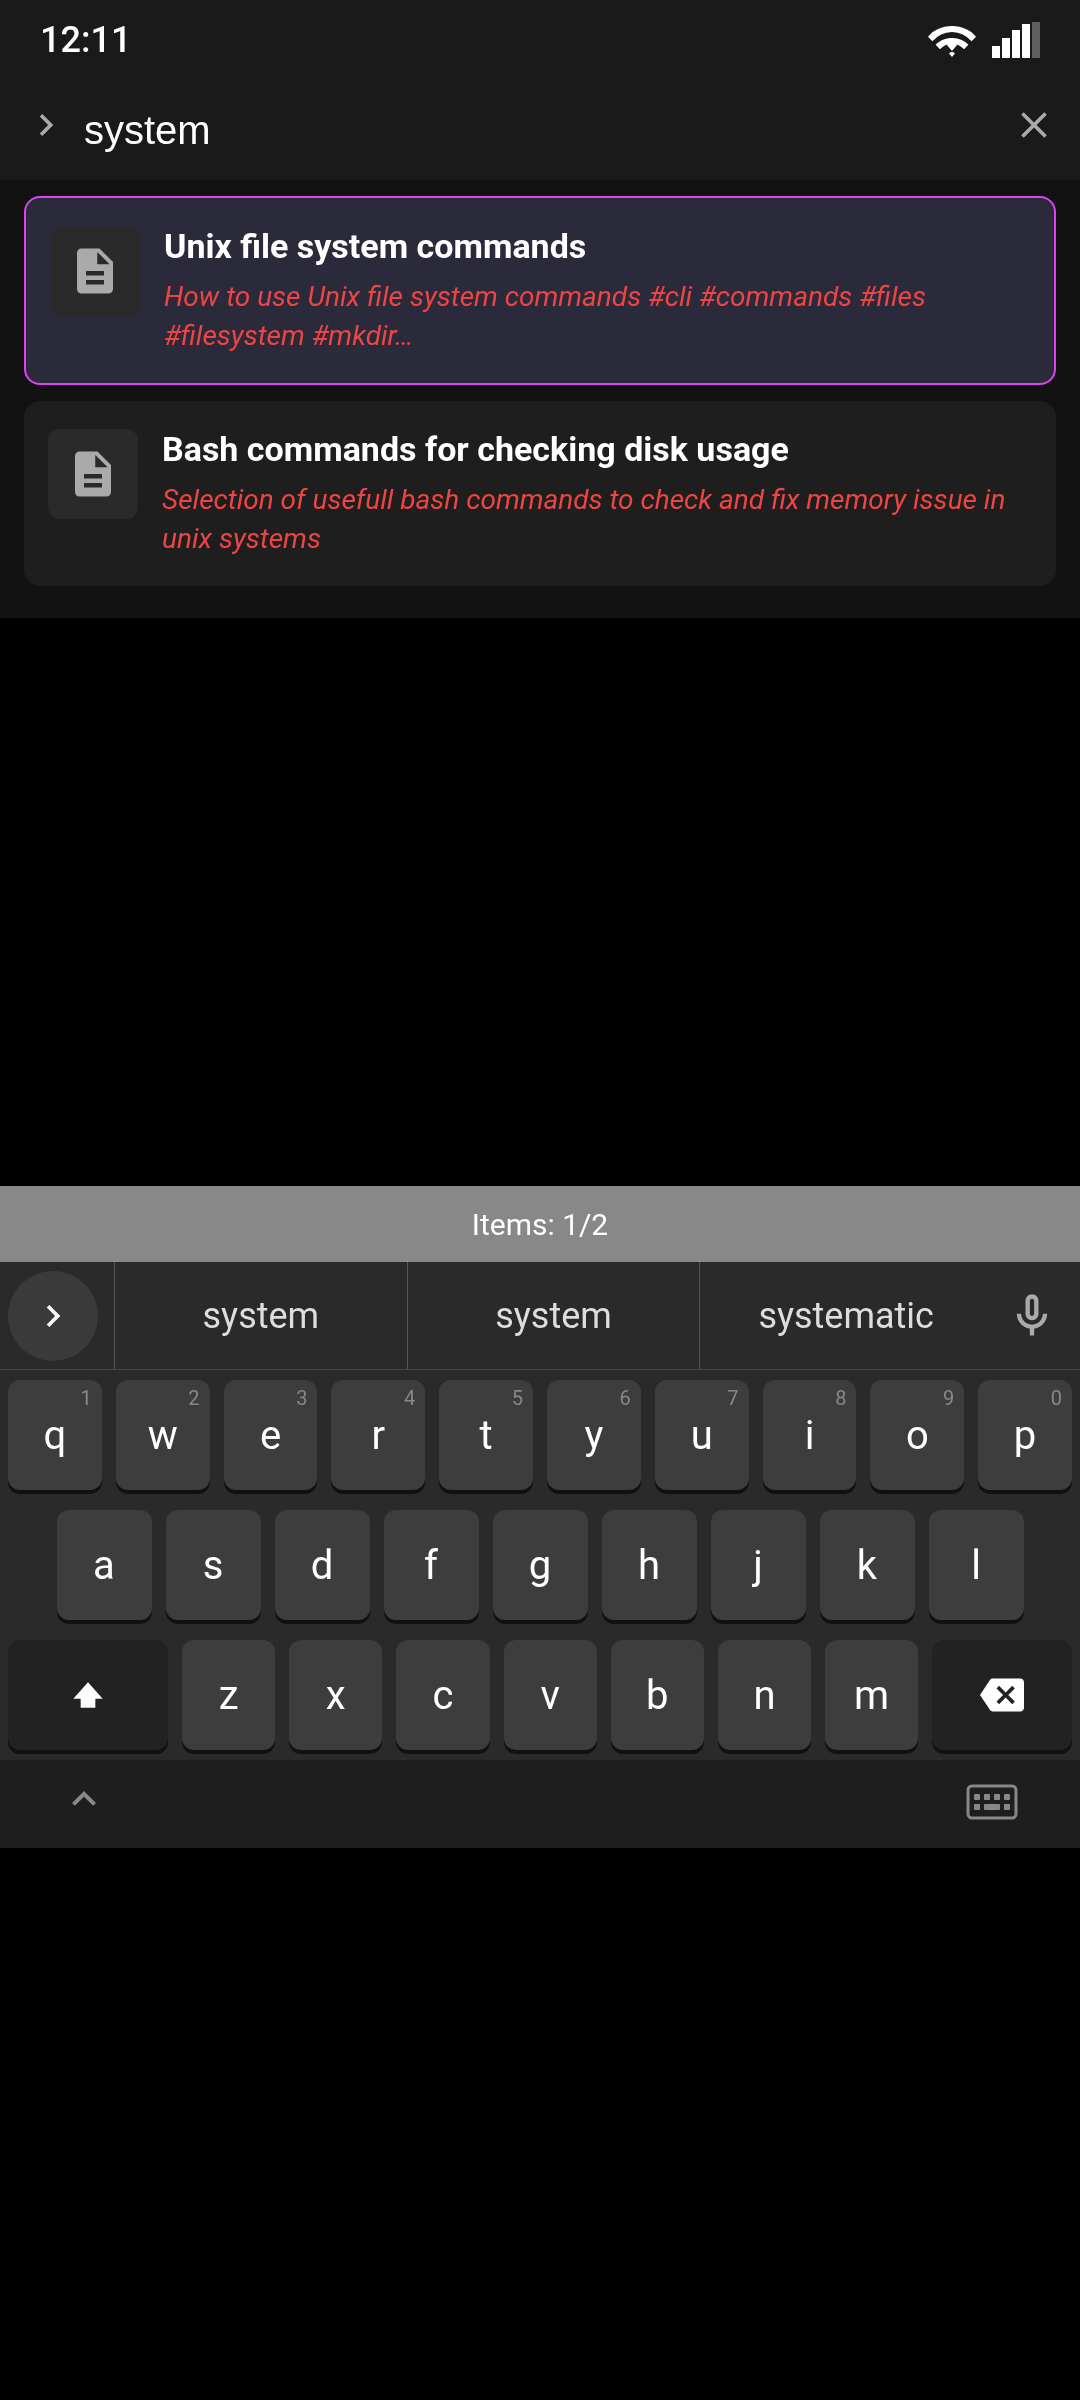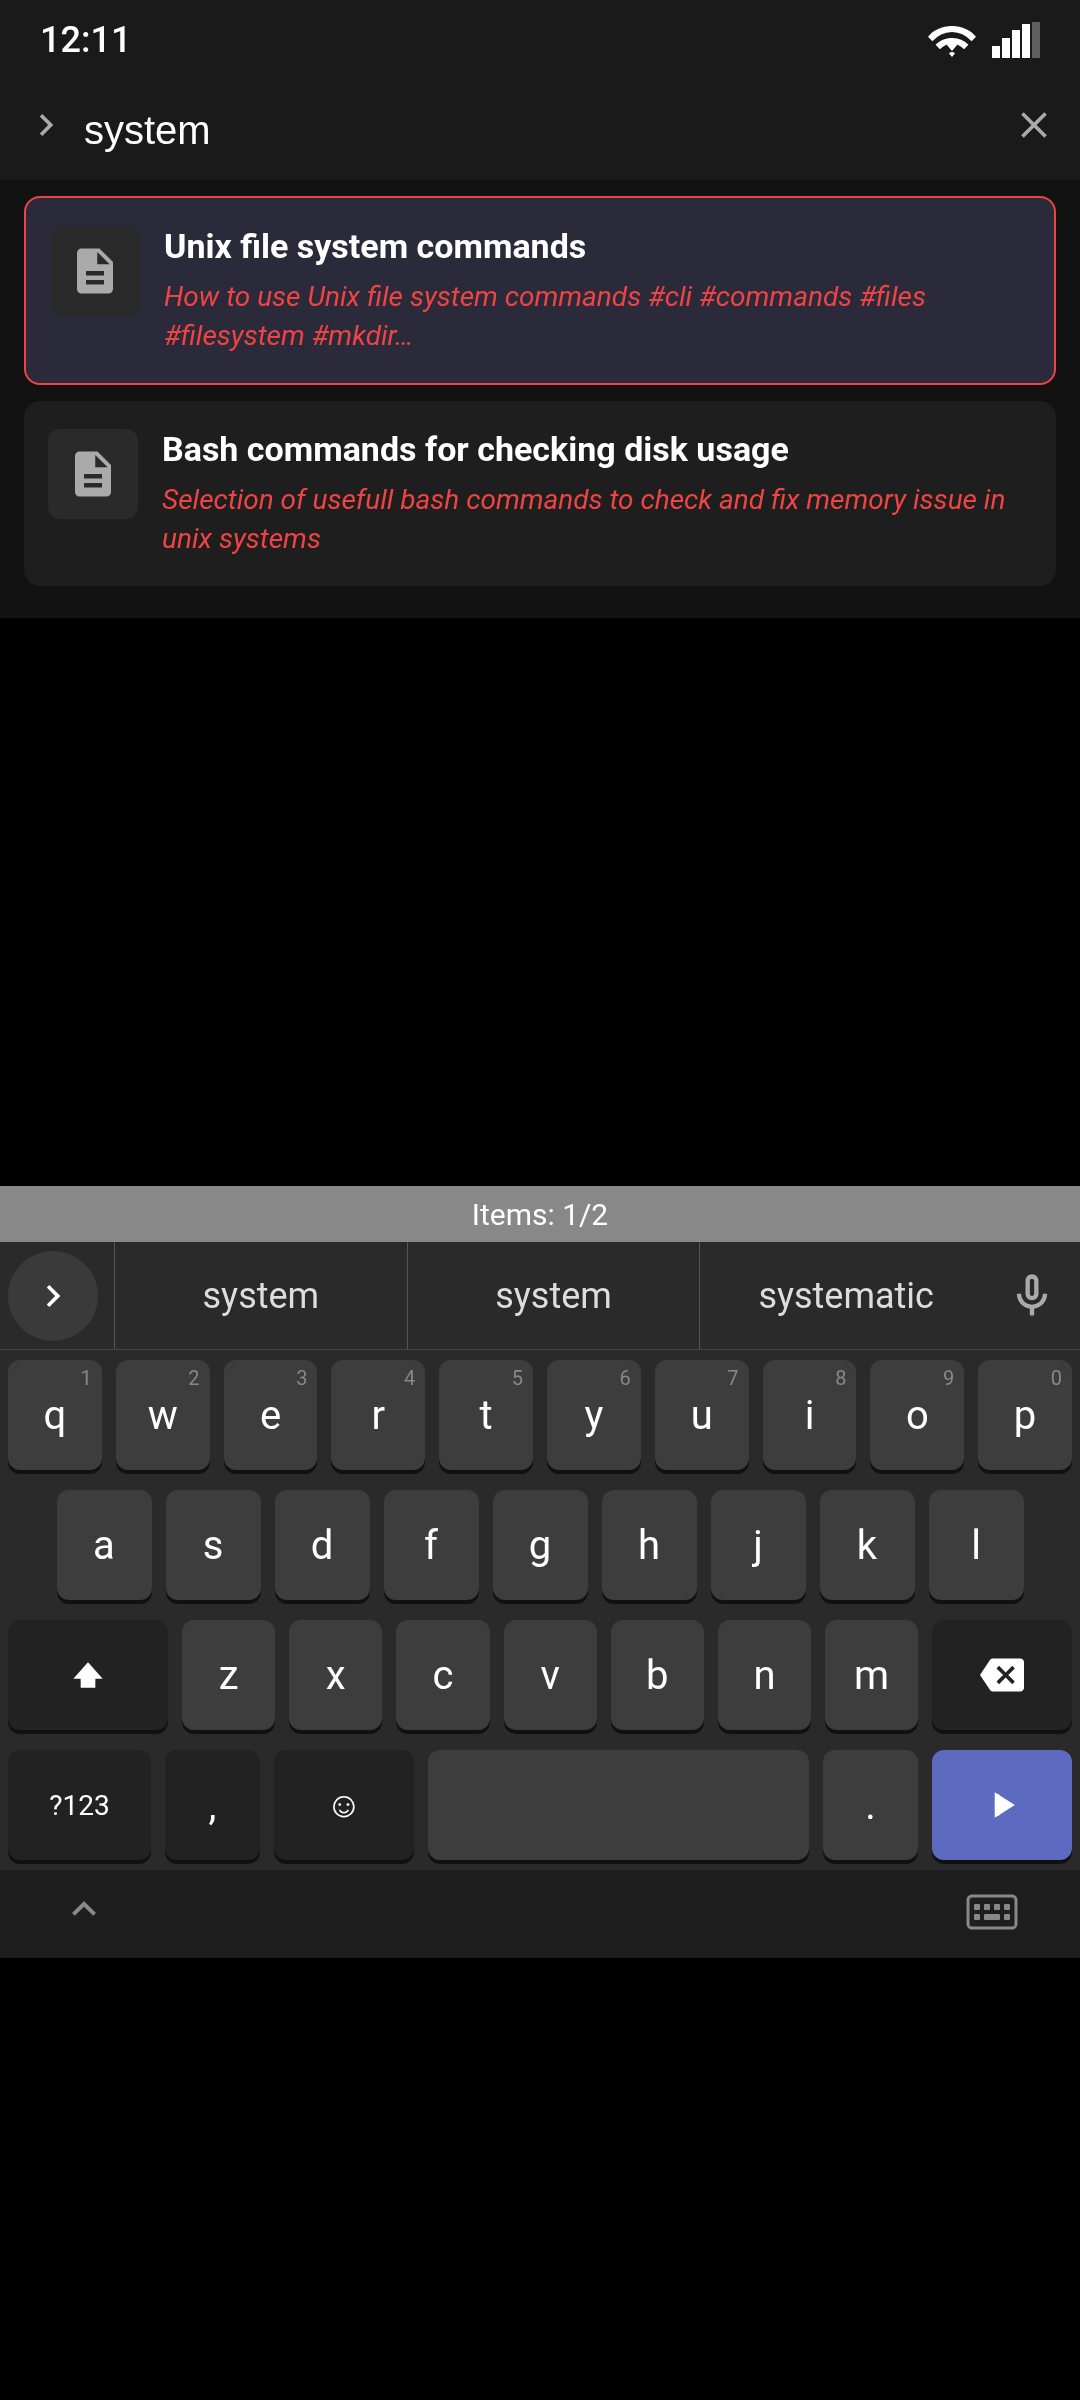--- a/index.html
+++ b/index.html
@@ -89,21 +89,21 @@
       background: #1e1e1e;
       border-radius: 16px;
       padding: 28px 24px;
       margin-bottom: 16px;
       gap: 24px;
       cursor: pointer;
     }
 
     .result-item.selected {
       background: #2a2a3a;
-      border: 2px solid #ef4444;
+      border: 2px solid #d946ef;
     }
 
     .result-icon {
       width: 90px;
       height: 90px;
       background: #2a2a2a;
       border-radius: 12px;
       display: flex;
       align-items: center;
       justify-content: center;
@@ -129,21 +129,21 @@
     .result-desc {
       color: #ef4444;
       font-size: 28px;
       line-height: 1.4;
       font-style: italic;
     }
 
     
     .items-count-bar {
       width: 100%;
-      height: 56px;
+      height: 76px;
       background: #888;
       display: flex;
       align-items: center;
       justify-content: center;
     }
 
     .items-count-text {
       color: #fff;
       font-size: 30px;
     }
@@ -436,33 +436,20 @@
     <div class="key">b</div>
     <div class="key">n</div>
     <div class="key">m</div>
     <div class="key key-backspace">
       <svg width="44" height="44" viewBox="0 0 24 24" fill="#fff">
         <path d="M22 3H7c-.69 0-1.23.35-1.59.88L0 12l5.41 8.11c.36.53.9.89 1.59.89h15c1.1 0 2-.9 2-2V5c0-1.1-.9-2-2-2zm-3 12.59L17.59 17 14 13.41 10.41 17 9 15.59 12.59 12 9 8.41 10.41 7 14 10.59 17.59 7 19 8.41 15.41 12 19 15.59z"></path>
       </svg>
     </div>
   </div>
 
-  <div class="keyboard-row">
-    <div class="key key-special" style="font-size:28px; max-width:160px;">?123</div>
-    <div class="key key-comma">,</div>
-    <div class="key key-emoji">☺</div>
-    <div class="key key-space" style="flex:4; font-size:28px; color:#aaa;"></div>
-    <div class="key key-period">.</div>
-    <div class="key key-action" style="max-width:140px; background:#5c6bc0;">
-      <svg width="44" height="44" viewBox="0 0 24 24" fill="#fff">
-        <path d="M10 6L8.59 7.41 13.17 12l-4.58 4.59L10 18l6-6z" transform="rotate(0)"></path>
-        <path d="M8 5v14l11-7z"></path>
-      </svg>
-    </div>
-  </div>
 
 </div>
 
 <div class="bottom-bar">
   <span class="bottom-chevron">
     <svg width="48" height="48" viewBox="0 0 24 24" fill="#888">
       <path d="M7.41 15.41L12 10.83l4.59 4.58L18 14l-6-6-6 6z"></path>
     </svg>
   </span>
   <span>

